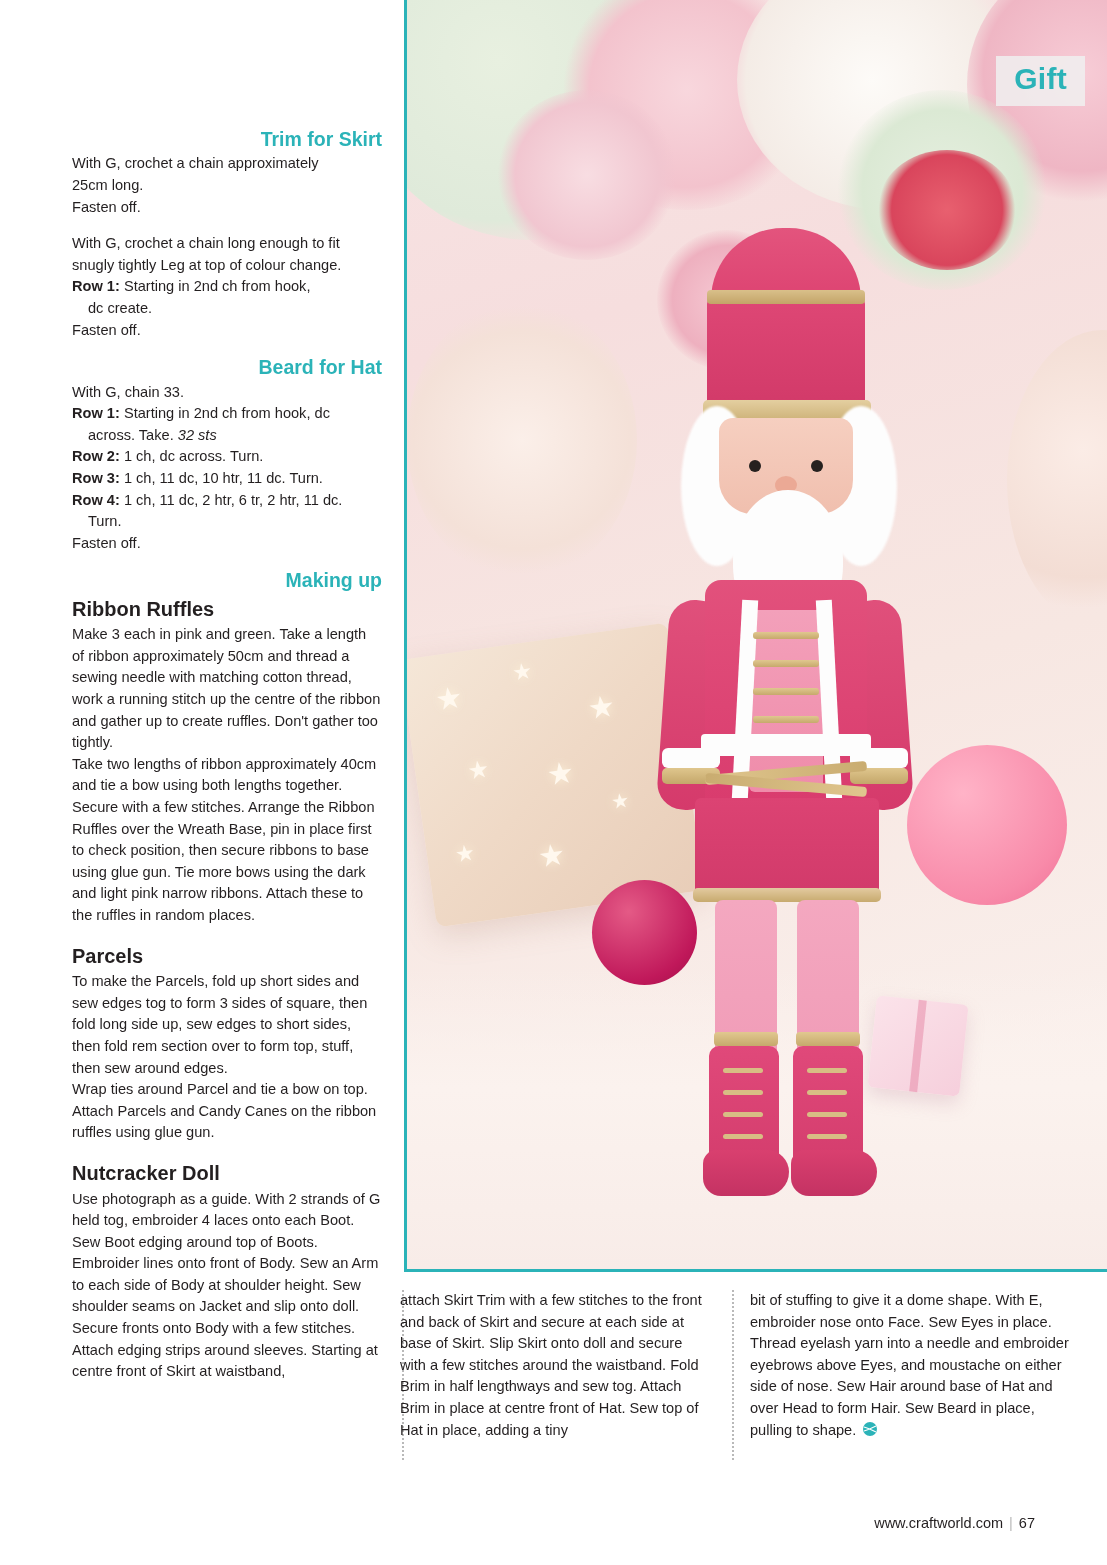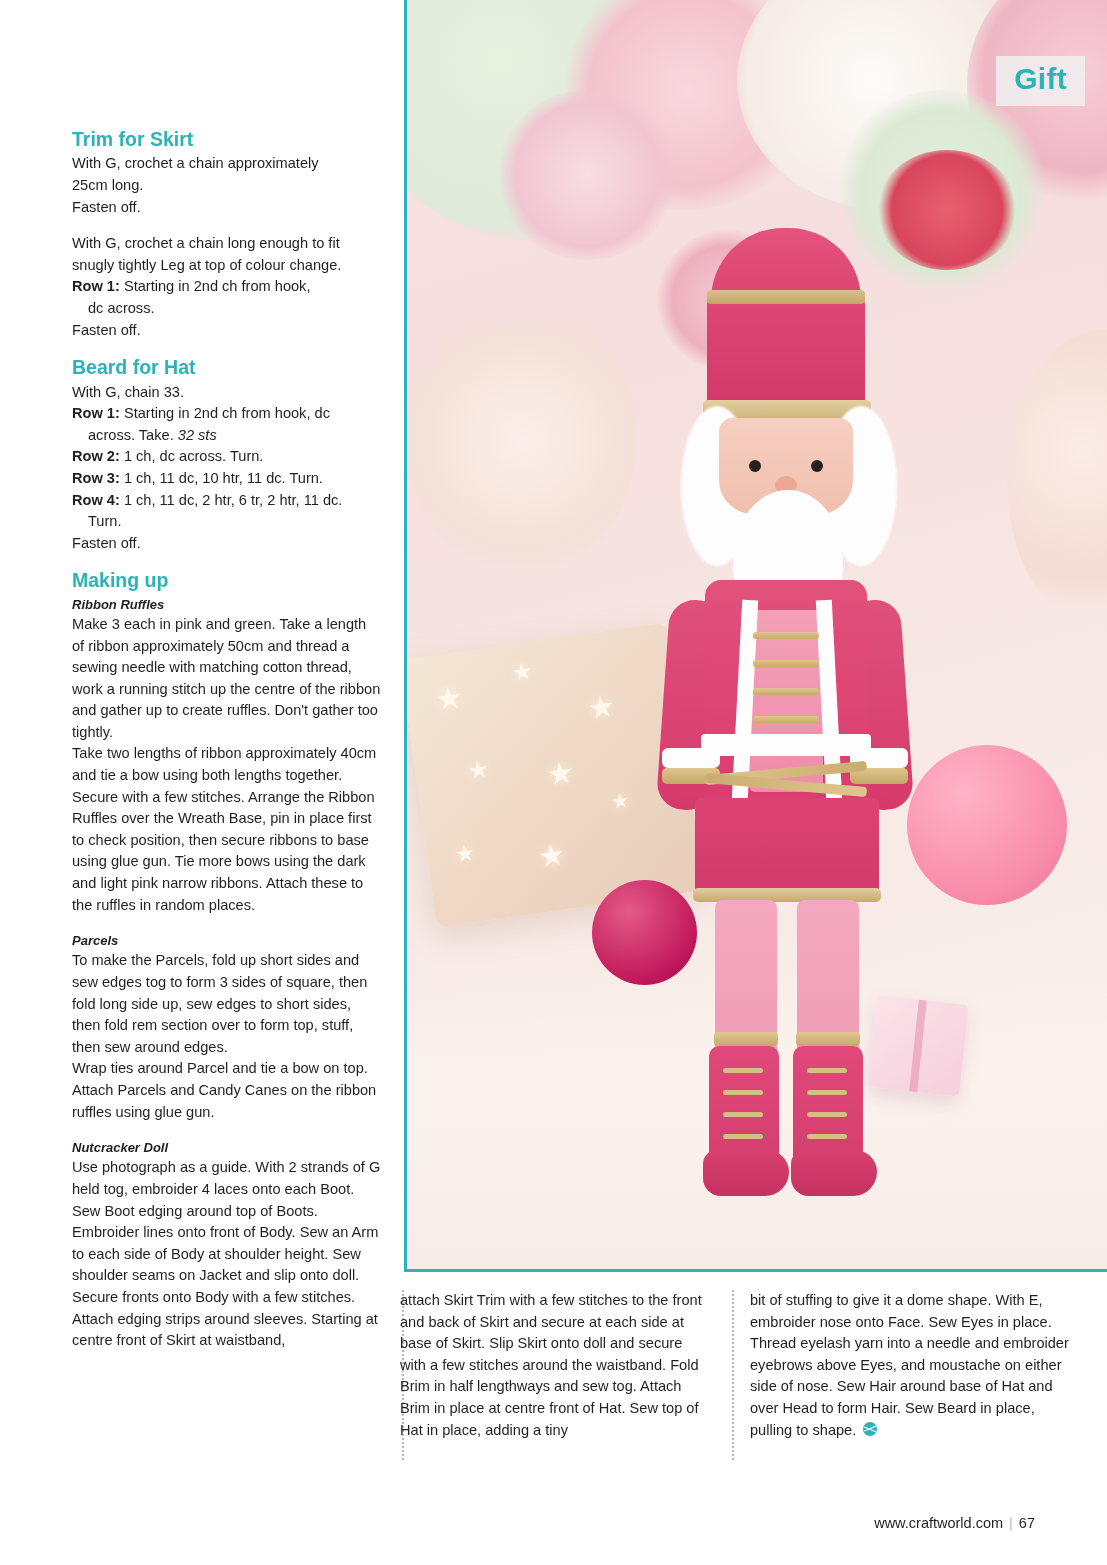--- a/index.html
+++ b/index.html
@@ -17,38 +17,38 @@
   .left-col{
     position:absolute;
     left:72px;top:128px;width:310px;
   }
   .sec-head{
     color:#2bb3b8;
     font-size:19.5px;
     font-weight:bold;
     margin:0 0 2px 0;
     line-height:1.2;
+    text-align:right;
   }
   .sec-head .small{
     font-size:14.5px;
     font-weight:bold;
   }
   .body-text{
     font-size:14.6px;
     line-height:1.48;
     margin:0 0 0 0;
   }
   .body-text p{margin:0;}
   .gap{height:15px;}
   .sub-head{
-    font-size:13px;
+    font-size:20px;
     font-weight:bold;
     margin:0 0 0 0;
     line-height:1.48;
-    font-style:italic;
   }
   .row-lbl{font-weight:bold;margin-top:36px;}
   .ital{font-style:italic;}
   .indent{padding-left:16px;display:block;}
 
   
   .photo{
     position:absolute;
     left:404px;top:0;
     width:703px;height:1272px;
@@ -223,21 +223,21 @@
       <p>25cm long.</p>
       <p>Fasten off.</p>
     </div>
 
     <div class="gap"></div>
 
     <div class="body-text">
       <p>With G, crochet a chain long enough to fit</p>
       <p>snugly tightly Leg at top of colour change.</p>
       <p><span class="row-lbl">Row 1:</span><span> Starting in 2nd ch from hook,</span></p>
-      <p class="indent">dc across.</p>
+      <p class="indent">dc create.</p>
       <p>Fasten off.</p>
     </div>
 
     <div class="gap"></div>
 
     <h2 class="sec-head">Beard for Hat</h2>
     <div class="body-text">
       <p>With G, chain 33.</p>
       <p><span class="row-lbl">Row 1:</span><span> Starting in 2nd ch from hook, dc</span></p>
       <p class="indent"><span>across. Take.</span> <span class="ital">32 sts</span></p>

